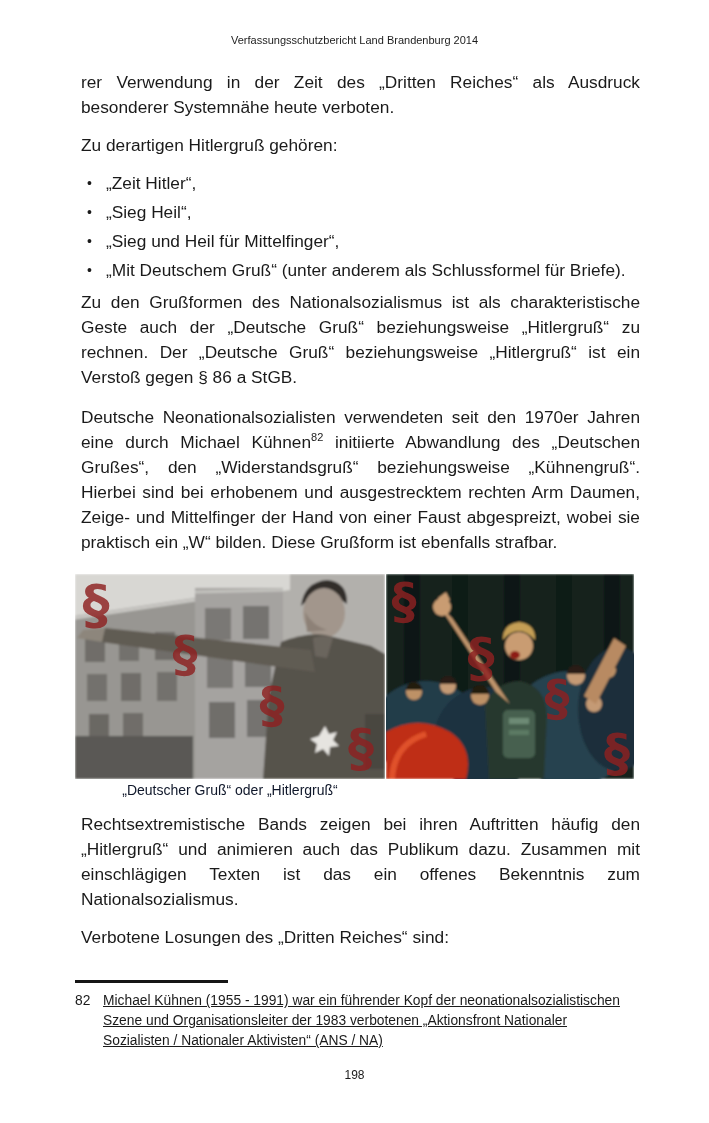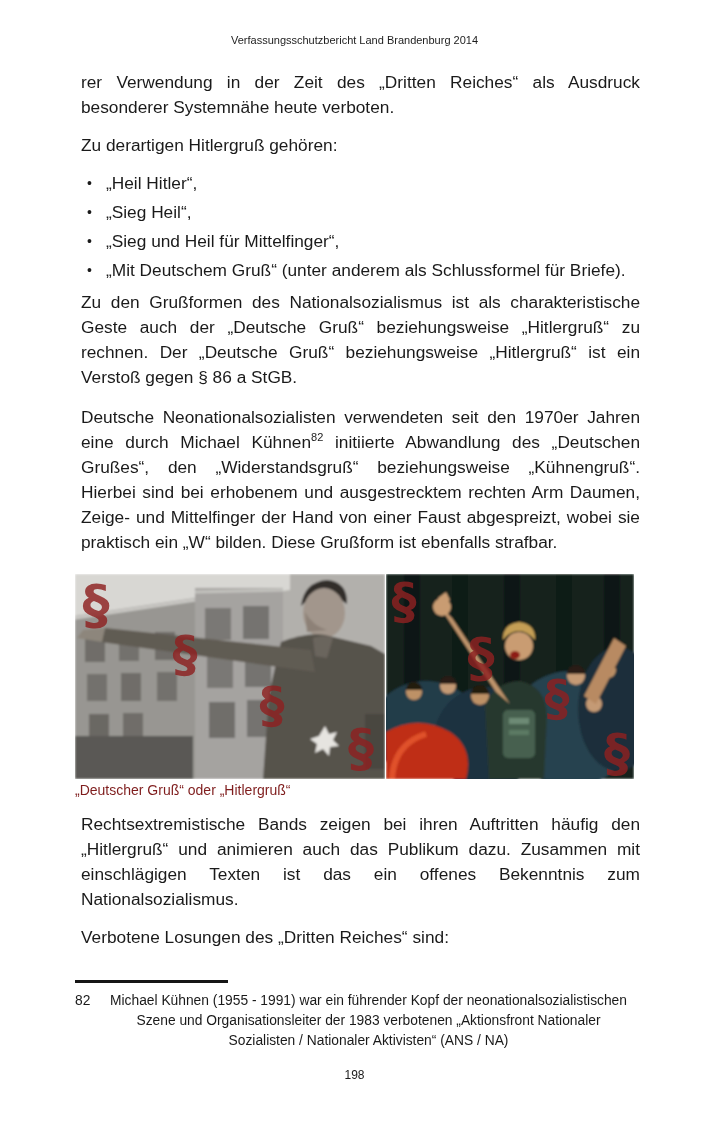--- a/index.html
+++ b/index.html
@@ -56,24 +56,24 @@
     top: 574px;
     left: 75px;
     width: 559px;
     display: flex;
     gap: 1px;
   }
   figure { display: block; }
   .photo { display: block; }
   figcaption {
     margin-top: 2px;
-    text-align: left;
+    text-align: center;
     font-size: 14px;
     line-height: 18px;
-    color: #7f1d1d;
+    color: #0f172a;
   }
   .sig {
     font-family: "DejaVu Sans", sans-serif;
     font-weight: bold;
     fill: #8e2121;
     opacity: 0.82;
     text-anchor: middle;
   }
   .footnote {
     position: absolute;
@@ -85,42 +85,42 @@
   }
   .fn-rule {
     width: 153px;
     height: 3px;
     background: #151515;
     margin-top: 6px;
     margin-bottom: 8px;
   }
   .fn-row { display: flex; }
   .fn-num { flex: 0 0 28px; }
-  .fn-text { flex: 1; text-align: center; }
+  .fn-text { flex: 1; text-align: left; text-decoration: underline; }
   .page-number {
     position: absolute;
     top: 1068px; left: 0; right: 0;
     text-align: center;
     font-size: 12px;
   }
 </style>
 </head>
 <body>
 
 <div class="page">
 
   <div class="running-head">Verfassungsschutzbericht Land Brandenburg 2014</div>
 
   <div class="text-col text-col-upper">
     <p>rer Verwendung in der Zeit des „Dritten Reiches“ als Ausdruck besonderer Systemnähe heute verboten.</p>
     <p>Zu derartigen Hitlergruß gehören:</p>
     <ul class="greeting-list">
       <li>
         <span class="bullet">•</span>
-        <span>„Heil Hitler“,</span>
+        <span>„Zeit Hitler“,</span>
       </li>
       <li>
         <span class="bullet">•</span>
         <span>„Sieg Heil“,</span>
       </li>
       <li>
         <span class="bullet">•</span>
         <span>„Sieg und Heil für Mittelfinger“,</span>
       </li>
       <li>

